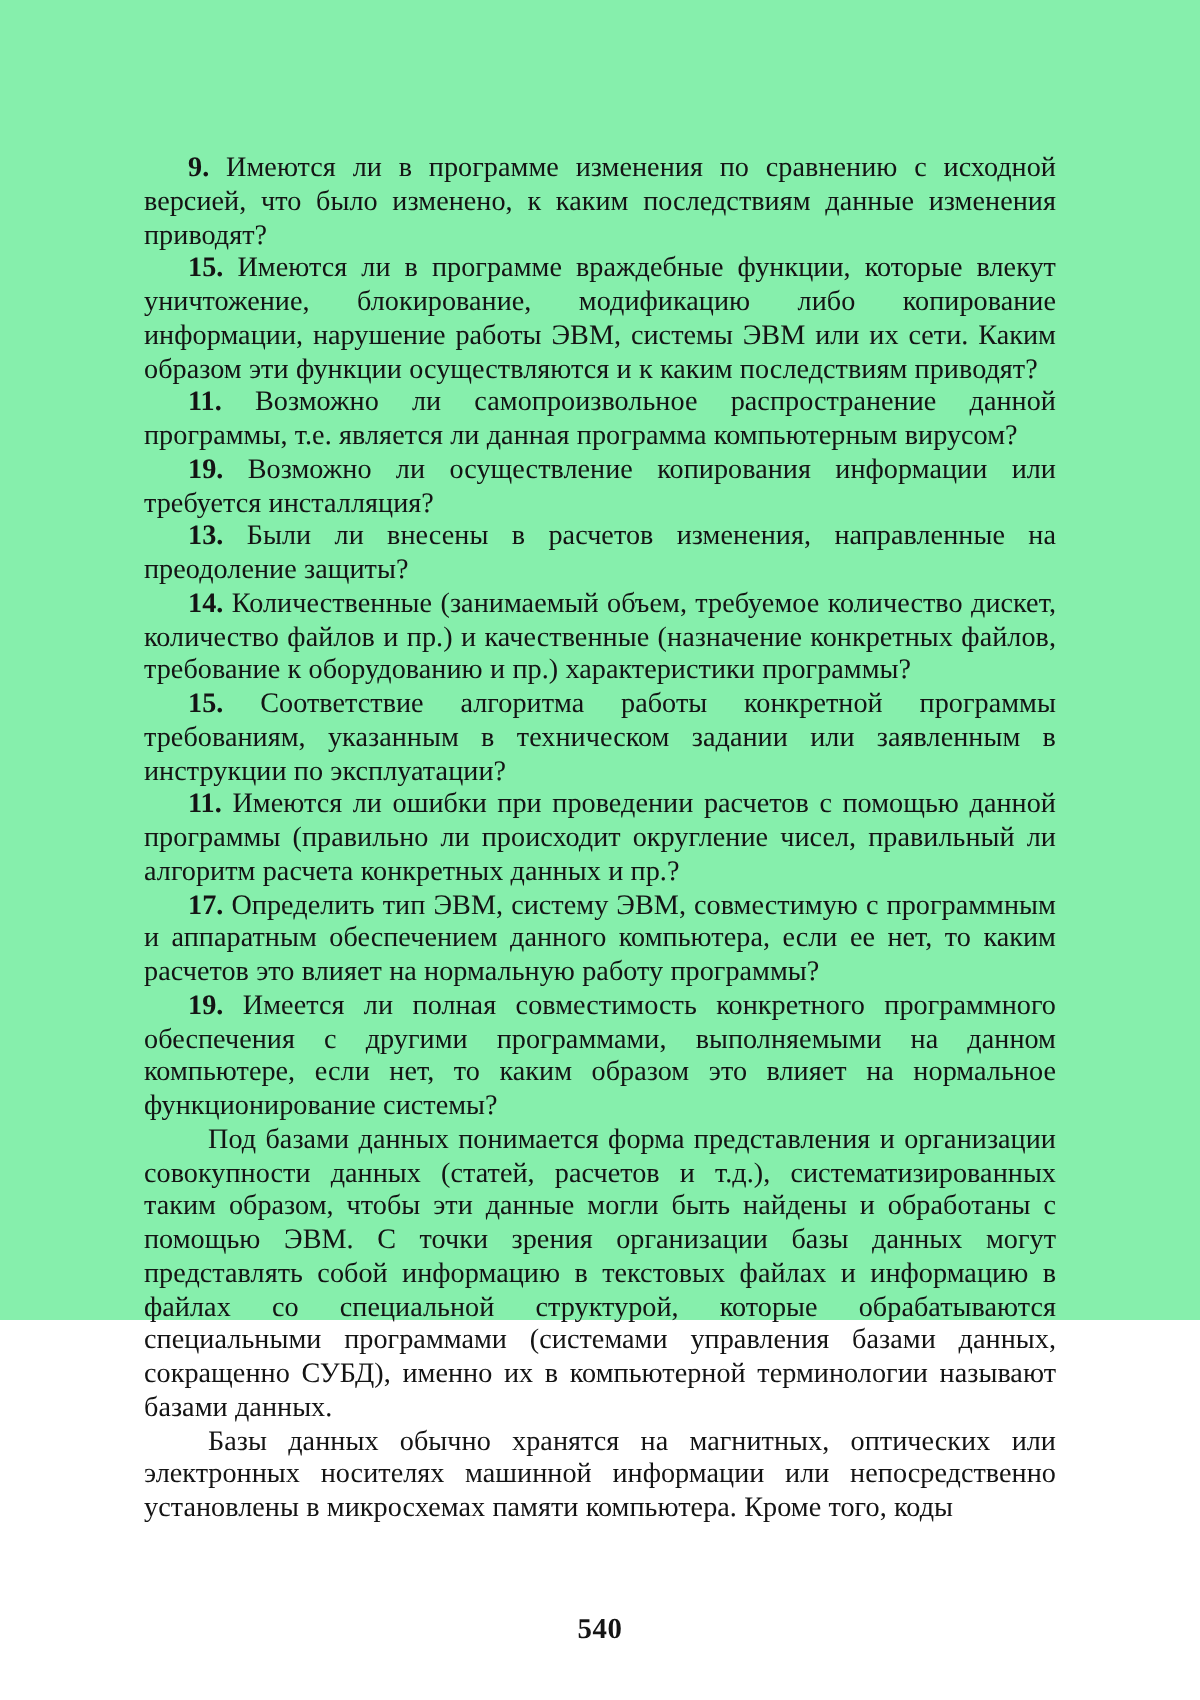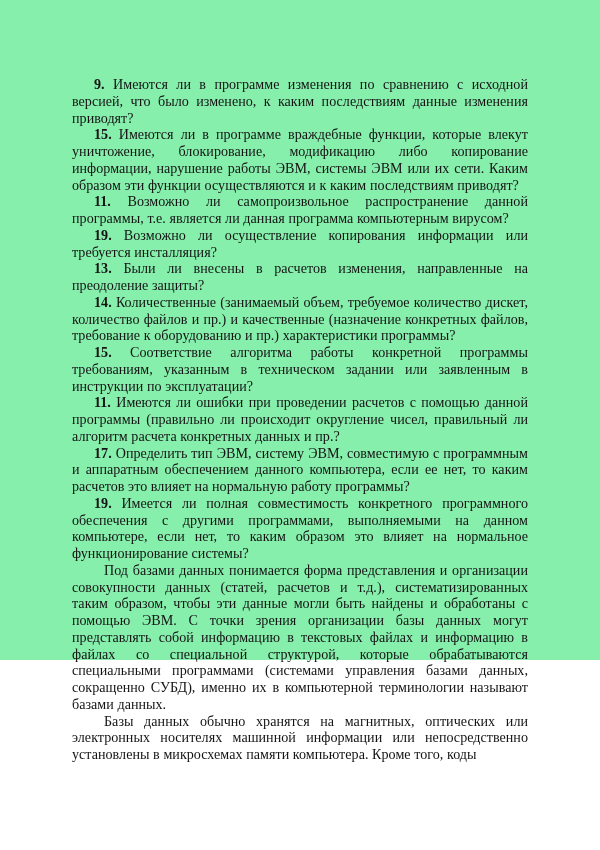--- a/index.html
+++ b/index.html
@@ -84,13 +84,14 @@
     <p class="para"><span class="num">17.</span> <span>Определить тип ЭВМ, систему ЭВМ, совместимую с программным и аппаратным обеспечением данного компьютера, если ее нет, то каким расчетов это влияет на нормальную работу программы?</span></p>
 
     <p class="para"><span class="num">19.</span> <span>Имеется ли полная совместимость конкретного программного обеспечения с другими программами, выполняемыми на данном компьютере, если нет, то каким образом это влияет на нормальное функционирование системы?</span></p>
 
     <p class="para body-para">Под базами данных понимается форма представления и организации совокупности данных (статей, расчетов и т.д.), систематизированных таким образом, чтобы эти данные могли быть найдены и обработаны с помощью ЭВМ. С точки зрения организации базы данных могут представлять собой информацию в текстовых файлах и информацию в файлах со специальной структурой, которые обрабатываются специальными программами (системами управления базами данных, сокращенно СУБД), именно их в компьютерной терминологии называют базами данных.</p>
 
     <p class="para body-para">Базы данных обычно хранятся на магнитных, оптических или электронных носителях машинной информации или непосредственно установлены в микросхемах памяти компьютера. Кроме того, коды</p>
 
   </div>
 
+  <div class="page-number">540</div>
 </div>
 
 </body></html>

